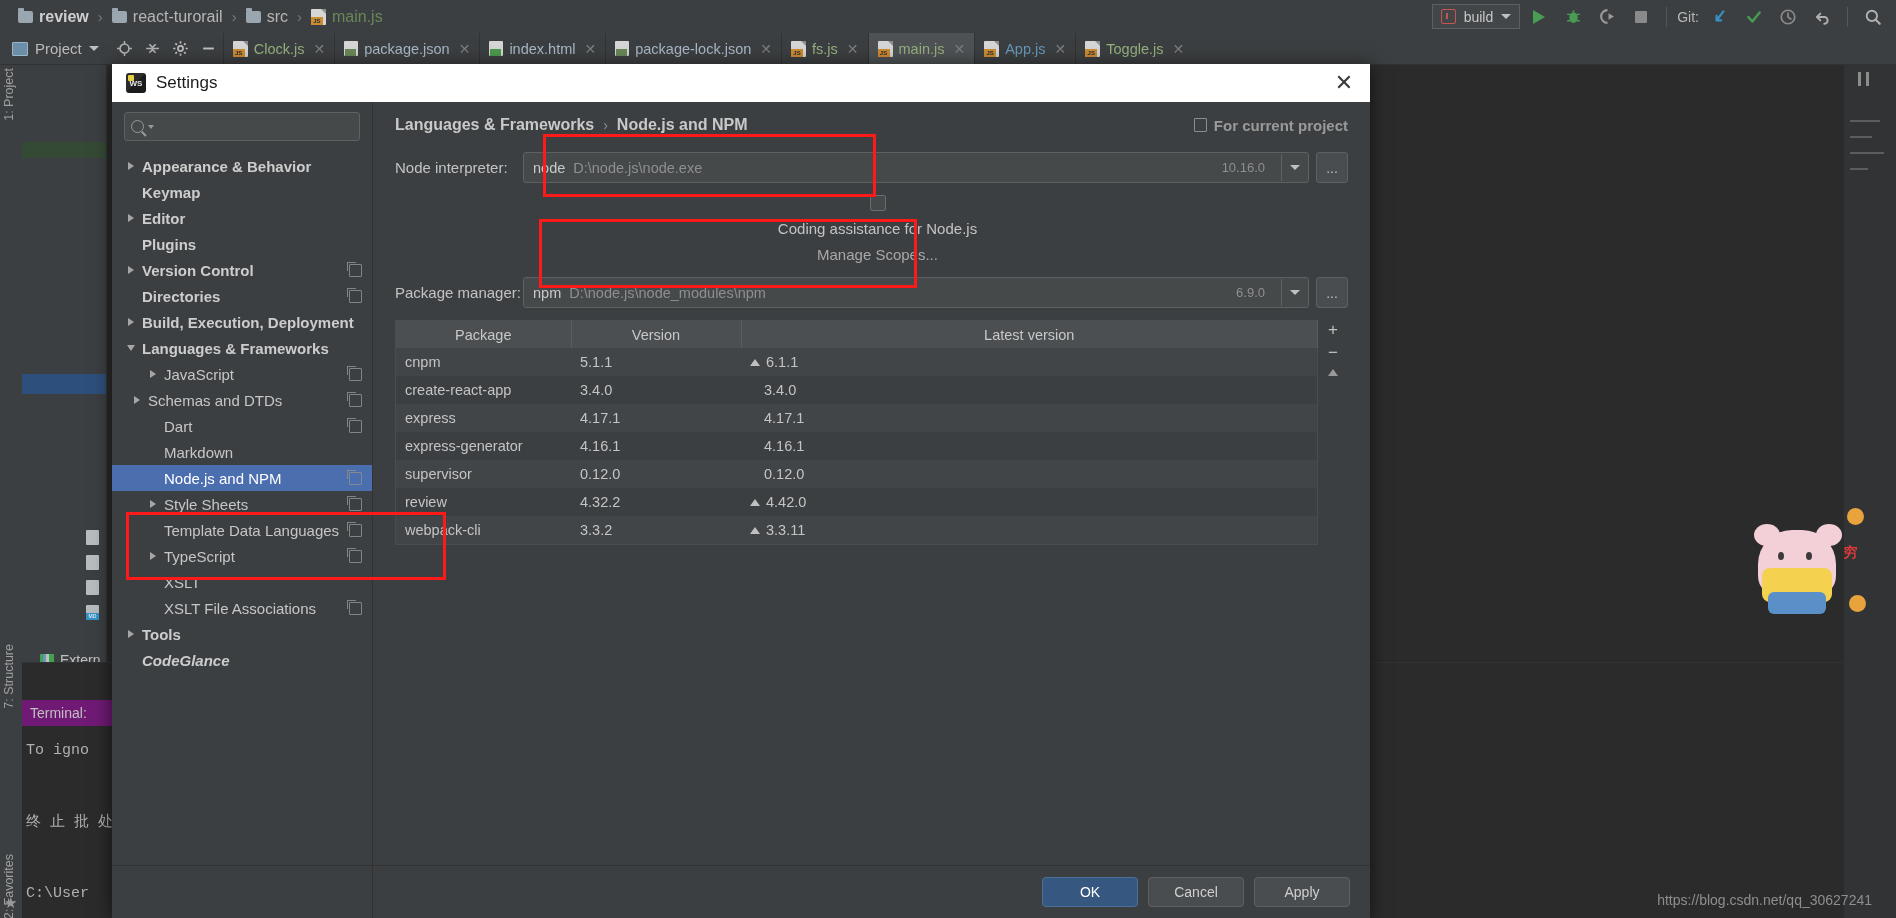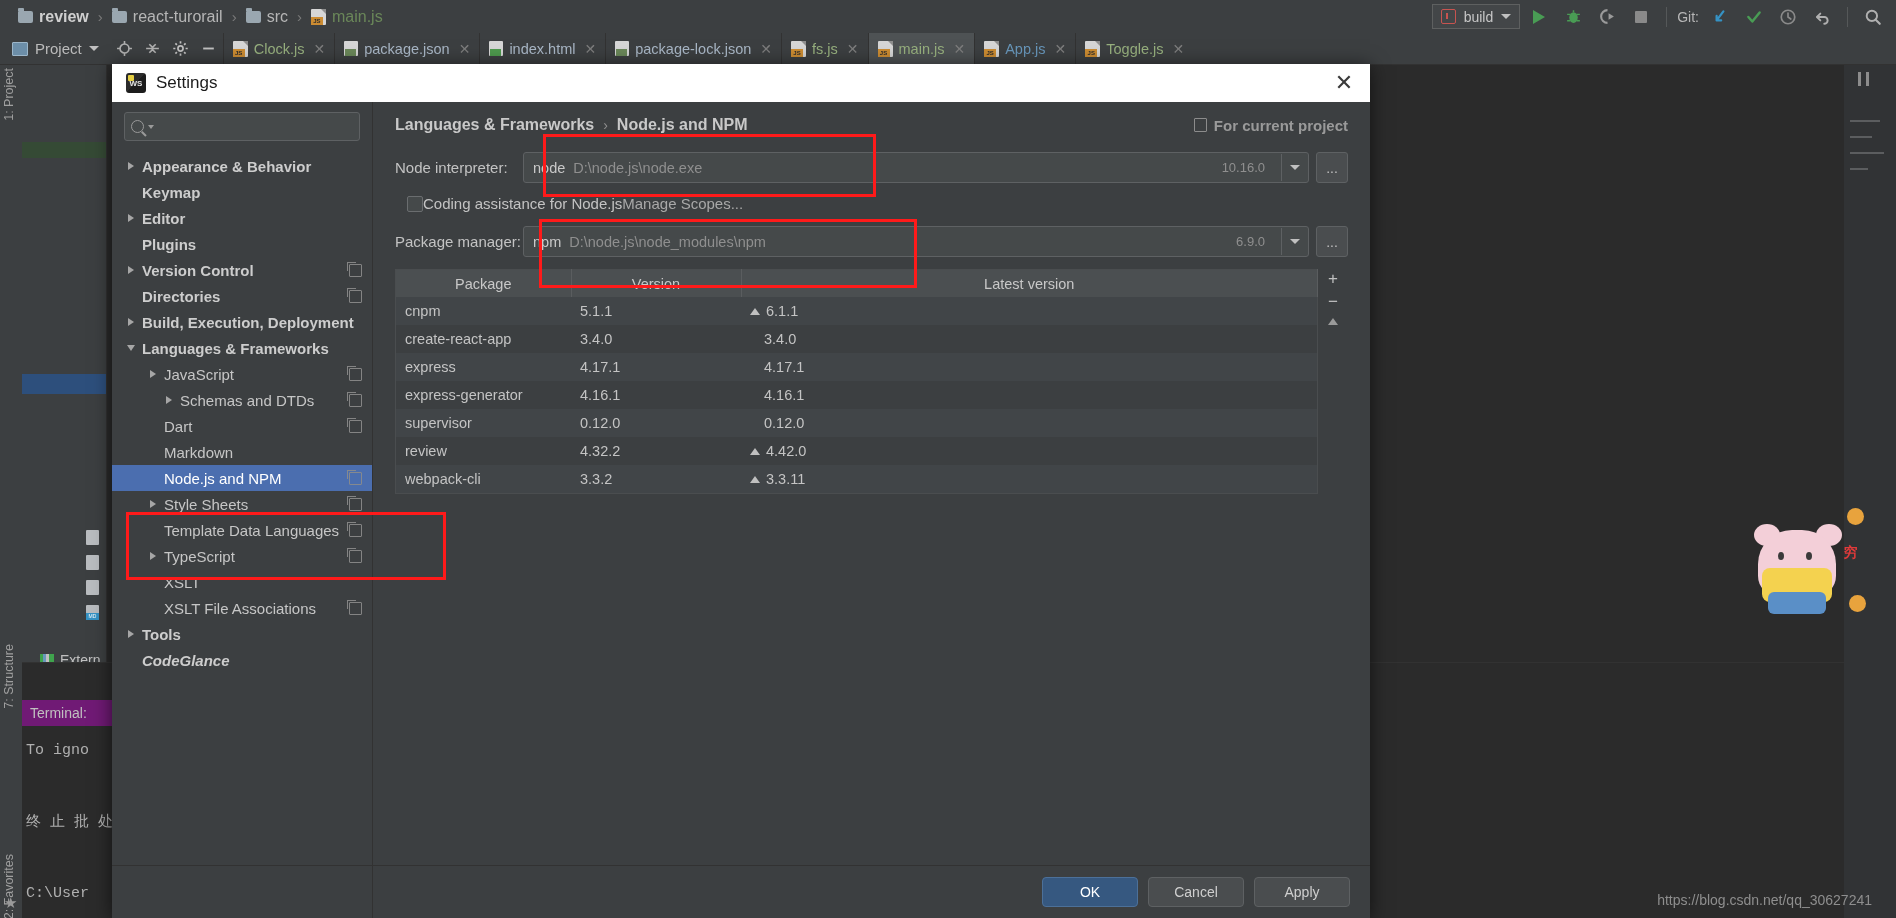--- a/index.html
+++ b/index.html
@@ -114,21 +114,21 @@
   .frow{display:flex;align-items:center;margin-bottom:12px;}
   .flab{font-size:15px;color:#c3c3c3;width:128px;}
   .combo{flex:1;height:29px;background:#45494a;border:1px solid #5e6163;border-radius:3px;
          display:flex;align-items:center;padding:0 0 0 9px;gap:8px;font-size:14.5px;}
   .combo .v{color:#c9c9c9;}
   .combo .p{color:#8f8f8f;}
   .combo .ver{margin-left:auto;color:#8f8f8f;font-size:13px;padding-right:8px;}
   .combo .dd{width:26px;height:27px;display:flex;align-items:center;justify-content:center;border-left:1px solid #5e6163;}
   .dots{width:30px;height:29px;margin-left:7px;background:#4a4d4f;border:1px solid #5e6163;border-radius:3px;
         display:flex;align-items:center;justify-content:center;color:#c0c0c0;font-size:14px;}
-  .chkrow{display:flex;align-items:center;margin:2px 0 14px 12px;font-size:15px;color:#c3c3c3;}
+  .chkrow{display:flex;align-items:center;gap:9px;margin:2px 0 14px 12px;font-size:15px;color:#c3c3c3;flex-direction:column;}
   .chk{width:14px;height:14px;border:1px solid #6a6d6f;background:#45494a;border-radius:2px;}
   .chkrow .link{color:#a8a8a8;}
 
   .tablewrap{position:relative;margin-top:6px;display:flex;}
   .tbl{flex:1;border:1px solid #4a4d4f;border-collapse:collapse;}
   .tbl th{background:#4b4f51;color:#c8c8c8;font-size:14.5px;font-weight:normal;height:25px;
           border-right:1px solid #5a5d5f;}
   .tbl td{height:26px;font-size:14.5px;color:#c4c4c4;padding-left:9px;border:none;}
   .tbl tr.odd td{background:#414548;}
   .tbl tr.even td{background:#3c3f41;}
@@ -430,21 +430,21 @@
               </span>
               <span>Languages &amp; Frameworks</span>
             </div>
             <div class="ti" style="padding-left: 30px;">
               <span class="arrow">
                 <span class="r"></span>
               </span>
               <span>JavaScript</span>
               <span class="copyico"></span>
             </div>
-            <div class="ti" style="padding-left: 46px;">
+            <div class="ti" style="padding-left: 14px;">
               <span class="arrow">
                 <span class="r"></span>
               </span>
               <span>Schemas and DTDs</span>
               <span class="copyico"></span>
             </div>
             <div class="ti" style="padding-left: 30px;">
               <span class="arrow"></span>
               <span>Dart</span>
               <span class="copyico"></span>

